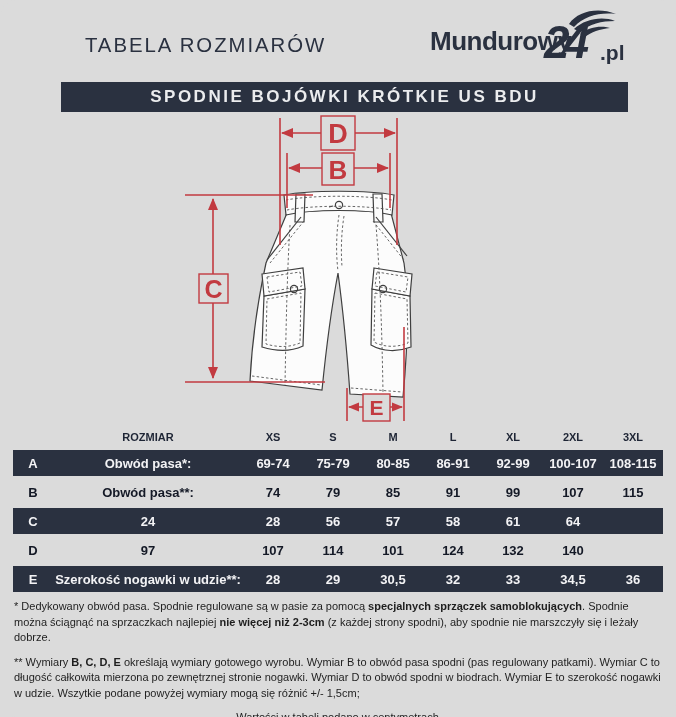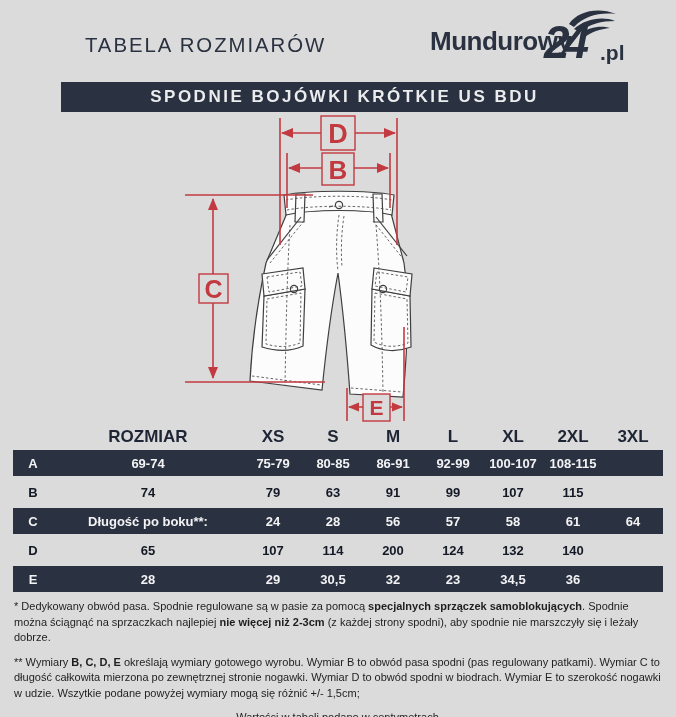--- a/index.html
+++ b/index.html
@@ -25,21 +25,21 @@
   }
 
   .diagram{position:absolute;left:150px;top:105px;width:370px;height:320px;}
 
   .size-table{position:absolute;left:13px;top:424px;width:650px;}
   .trow{
     display:grid;grid-template-columns:40px 190px repeat(7,1fr);
     height:26px;align-items:center;margin-bottom:3px;
     text-align:center;font-weight:bold;font-size:13px;
   }
-  .trow.head{height:25px;margin-bottom:1px;color:#1e2535;font-size:17px;}
+  .trow.head{height:25px;margin-bottom:1px;color:#1e2535;font-size:11px;}
   .trow.dark{background:var(--navy);color:#f3f3f5;}
   .trow.light{color:#141926;}
   .cell{overflow:hidden;white-space:nowrap;}
 
   .footnotes{position:absolute;left:14px;top:599px;width:650px;font-size:11px;line-height:15.5px;color:var(--ink);}
   .footnotes p{margin:0 0 9px 0;}
   .footnotes .units{text-align:center;margin-top:3px;margin-bottom:0;}
 
   svg text{font-family:"Liberation Sans",sans-serif;}
 </style>
@@ -166,70 +166,72 @@
       <div class="cell">S</div>
       <div class="cell">M</div>
       <div class="cell">L</div>
       <div class="cell">XL</div>
       <div class="cell">2XL</div>
       <div class="cell">3XL</div>
     </div>
 
     <div class="trow dark">
       <div class="cell">A</div>
+      <div class="cell">Obwód pasa*:</div>
       <div class="cell">69-74</div>
       <div class="cell">75-79</div>
       <div class="cell">80-85</div>
       <div class="cell">86-91</div>
       <div class="cell">92-99</div>
       <div class="cell">100-107</div>
       <div class="cell">108-115</div>
     </div>
 
     <div class="trow light">
       <div class="cell">B</div>
+      <div class="cell">Obwód pasa**:</div>
       <div class="cell">74</div>
       <div class="cell">79</div>
-      <div class="cell">63</div>
+      <div class="cell">85</div>
       <div class="cell">91</div>
       <div class="cell">99</div>
       <div class="cell">107</div>
       <div class="cell">115</div>
     </div>
 
     <div class="trow dark">
       <div class="cell">C</div>
-      <div class="cell">Długość po boku**:</div>
       <div class="cell">24</div>
       <div class="cell">28</div>
       <div class="cell">56</div>
       <div class="cell">57</div>
       <div class="cell">58</div>
       <div class="cell">61</div>
       <div class="cell">64</div>
     </div>
 
     <div class="trow light">
       <div class="cell">D</div>
-      <div class="cell">65</div>
+      <div class="cell">97</div>
       <div class="cell">107</div>
       <div class="cell">114</div>
-      <div class="cell">200</div>
+      <div class="cell">101</div>
       <div class="cell">124</div>
       <div class="cell">132</div>
       <div class="cell">140</div>
     </div>
 
     <div class="trow dark">
       <div class="cell">E</div>
+      <div class="cell">Szerokość nogawki w udzie**:</div>
       <div class="cell">28</div>
       <div class="cell">29</div>
       <div class="cell">30,5</div>
       <div class="cell">32</div>
-      <div class="cell">23</div>
+      <div class="cell">33</div>
       <div class="cell">34,5</div>
       <div class="cell">36</div>
     </div>
   </div>
 
   <div class="footnotes">
     <p><span>*  Dedykowany obwód pasa. Spodnie regulowane są w pasie za pomocą </span><b>specjalnych sprzączek samoblokujących</b><span>. Spodnie można ściągnąć na sprzaczkach najlepiej </span><b>nie więcej niż 2-3cm</b><span> (z każdej strony spodni), aby spodnie nie marszczyły się i leżały dobrze.</span></p>
     <p><span>** Wymiary </span><b>B, C, D, E</b><span> określają wymiary gotowego wyrobu. Wymiar B to obwód pasa spodni (pas regulowany patkami). Wymiar C to długość całkowita mierzona po zewnętrznej stronie nogawki. Wymiar D to obwód spodni w biodrach. Wymiar E to szerokość nogawki w udzie. Wszytkie podane powyżej wymiary mogą się różnić  +/- 1,5cm;</span></p>
     <p class="units">Wartości w tabeli podano w centymetrach.</p>
   </div>

